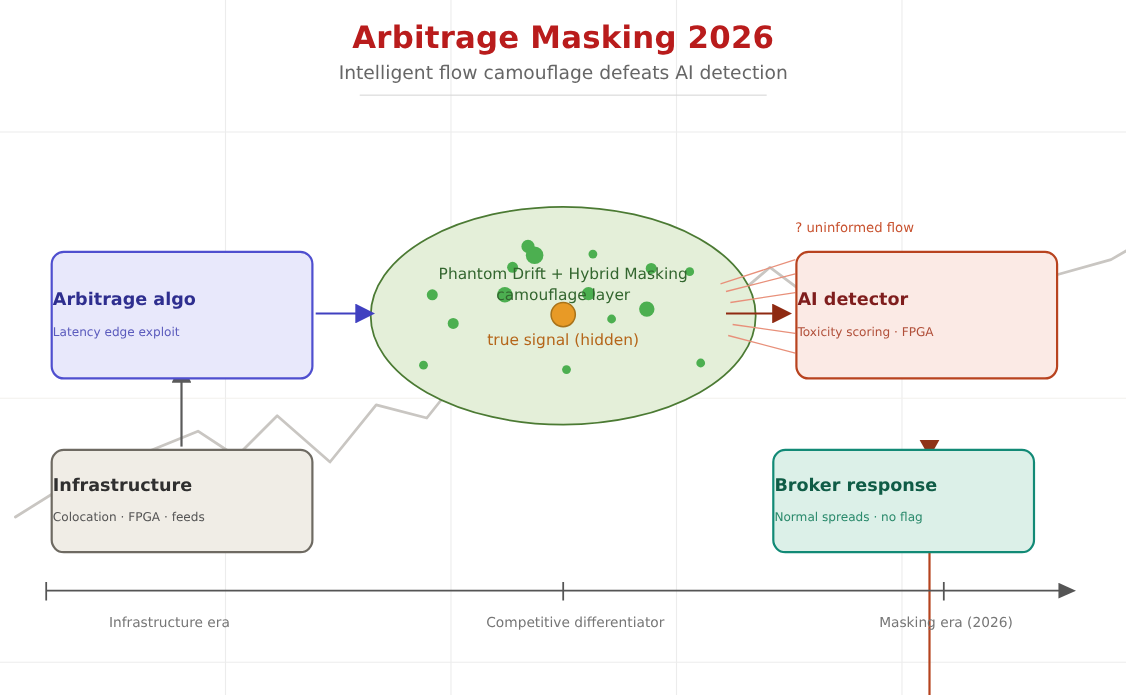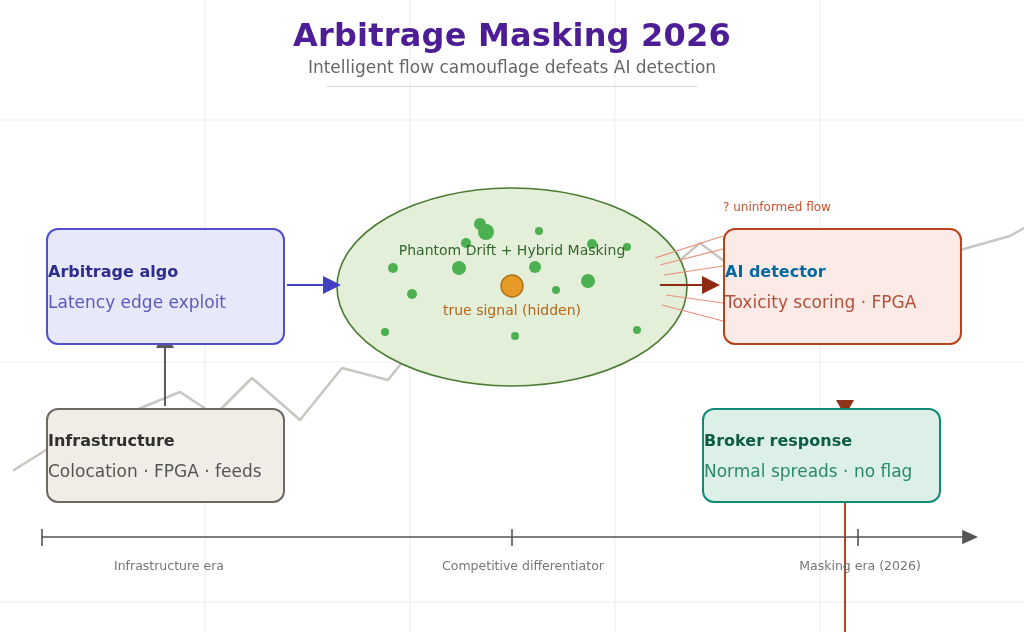--- a/index.html
+++ b/index.html
@@ -25,23 +25,23 @@
   #content { z-index: 3; }
 
   
   .title-wrap {
     position: absolute;
     left: 0; top: 20px;
     width: 1024px;
     text-align: center;
   }
   .main-title {
-    font-size: 32px;
+    font-size: 28px;
     font-weight: bold;
-    color: #4c1d95;
+    color: #b91c1c;
     letter-spacing: 0.2px;
     line-height: 30px;
   }
   .sub-title {
     font-size: 17px;
     color: #666666;
     line-height: 26px;
     margin-top: 4px;
   }
   .title-rule {
@@ -61,21 +61,21 @@
     display: flex;
     flex-direction: column;
     justify-content: center;
   }
   .node-title {
     font-size: 16px;
     font-weight: bold;
     line-height: 20px;
   }
   .node-sub {
-    font-size: 17px;
+    font-size: 11px;
     line-height: 18px;
     margin-top: 11px;
   }
 
   #node-algo {
     left: 46px; top: 228px; width: 239px; height: 117px;
     background: #e8e8fb;
     border-color: #4f4fcf;
   }
   #node-algo .node-title { color: #2e2e8f; }
@@ -87,21 +87,21 @@
     border-color: #6e6a62;
   }
   #node-infra .node-title { color: #2f2f2f; }
   #node-infra .node-sub   { color: #555555; }
 
   #node-detector {
     left: 723px; top: 228px; width: 239px; height: 117px;
     background: #fbeae5;
     border-color: #b8431f;
   }
-  #node-detector .node-title { color: #0369a1; }
+  #node-detector .node-title { color: #7f1d1d; }
   #node-detector .node-sub   { color: #b1503a; }
 
   #node-broker {
     left: 702px; top: 408px; width: 239px; height: 95px;
     background: #dcf0e8;
     border-color: #128a76;
   }
   #node-broker .node-title { color: #0f5c46; }
   #node-broker .node-sub   { color: #2b8a6c; }
 
@@ -144,21 +144,21 @@
   
   .era-label {
     position: absolute;
     top: 558px;
     font-size: 12.5px;
     color: #767676;
     text-align: center;
     width: 260px;
     line-height: 16px;
   }
-  #era-0 { left: 39px; }
+  #era-0 { left: 24px; }
   #era-1 { left: 393px; }
   #era-2 { left: 730px; }
 </style>
 </head>
 <body>
 
 <div id="canvas">
 
   <svg class="layer" id="bg-svg" viewBox="0 0 1024 632">
     <g>
@@ -258,20 +258,21 @@
       <div class="node-title">AI detector</div>
       <div class="node-sub">Toxicity scoring · FPGA</div>
     </div>
 
     <div class="node" id="node-broker">
       <div class="node-title">Broker response</div>
       <div class="node-sub">Normal spreads · no flag</div>
     </div>
 
     <div class="ellipse-label" id="label-phantom">Phantom Drift + Hybrid Masking</div>
+    <div class="ellipse-label" id="label-camo">camouflage layer</div>
     <div class="ellipse-label" id="label-true">true signal (hidden)</div>
 
     <div id="label-uninformed">? uninformed flow</div>
 
     <div class="era-label" id="era-0">Infrastructure era</div>
     <div class="era-label" id="era-1">Competitive differentiator</div>
     <div class="era-label" id="era-2">Masking era (2026)</div>
 
   </div>
 </div>

